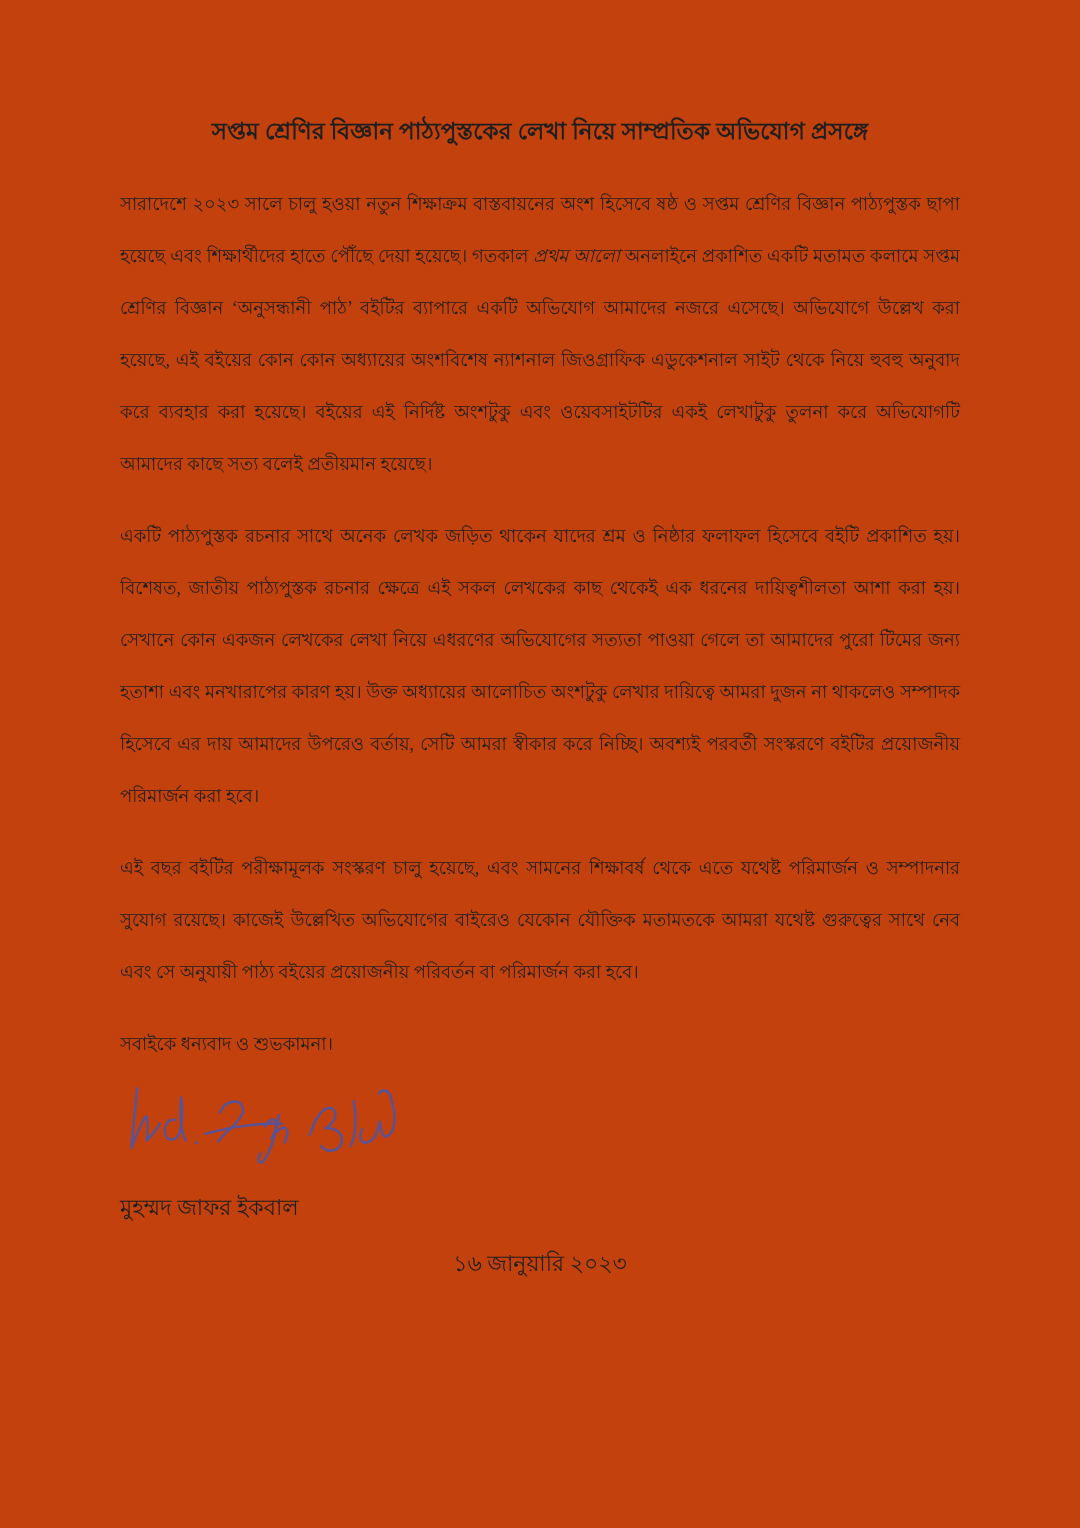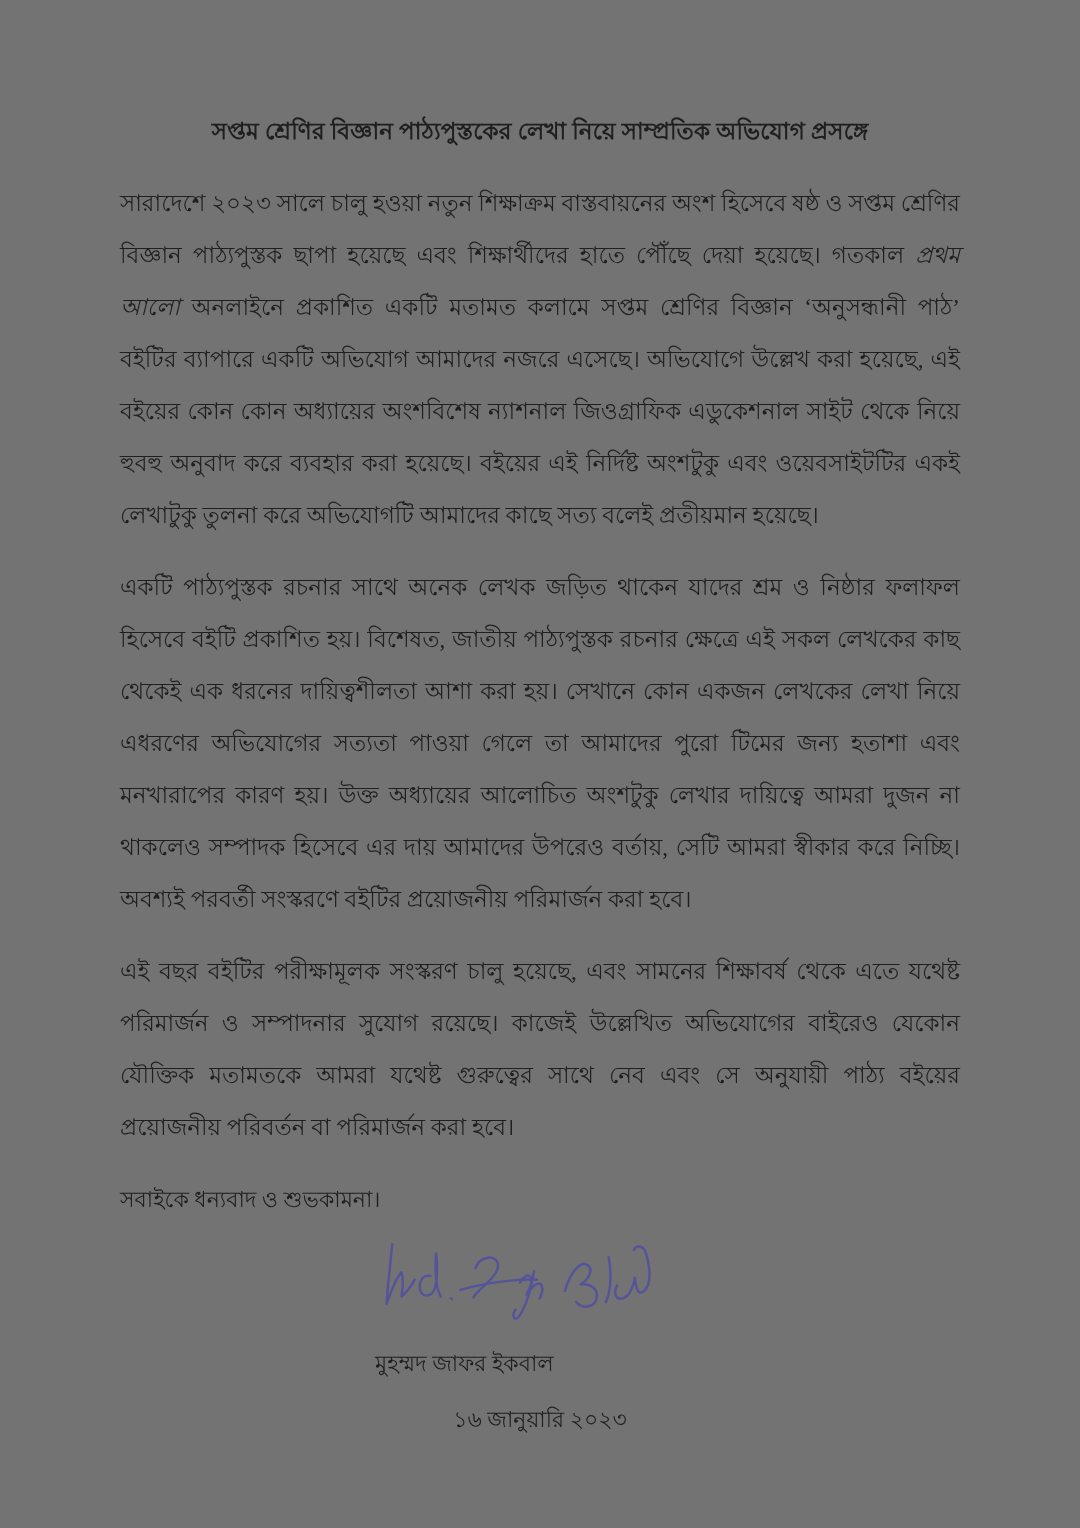--- a/index.html
+++ b/index.html
@@ -5,53 +5,53 @@
   html, body {
     margin: 0;
     padding: 0;
     background: #e8e8e8;
   }
   .page {
     position: relative;
     width: 1080px;
     height: 1528px;
     margin: 0 auto;
-    background: #737373;
+    background: #c2410c;
     overflow: hidden;
     font-family: "Liberation Serif", "DejaVu Serif", serif;
     color: #1f1f1f;
     box-sizing: border-box;
     padding: 112px 120px 0 120px;
   }
   .title {
     margin: 0 0 26px 0;
     text-align: center;
     font-size: 23px;
     font-weight: bold;
     line-height: 40px;
     letter-spacing: 0.2px;
   }
   .para {
     margin: 0 0 20px 0;
-    font-size: 23px;
+    font-size: 18px;
     line-height: 52px;
     text-align: justify;
     text-justify: inter-word;
   }
   .para em {
     font-style: italic;
   }
   .closing {
     margin: 8px 0 0 0;
-    font-size: 22px;
+    font-size: 18px;
     line-height: 52px;
   }
   .sig-row {
     display: flex;
-    justify-content: center;
+    justify-content: space-between;
     align-items: flex-end;
     margin-top: 6px;
   }
   .sig-block {
     display: flex;
     flex-direction: column;
   }
   .sig-block.left {
     width: 330px;
     align-items: flex-start;

